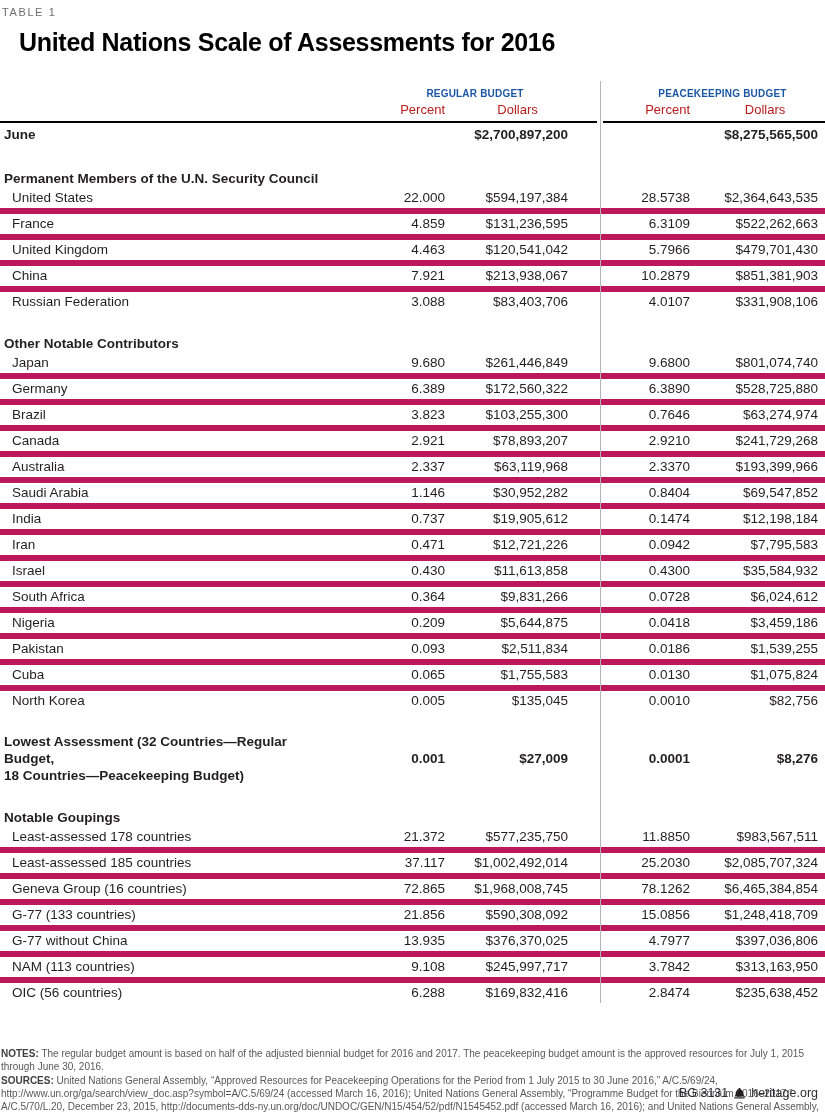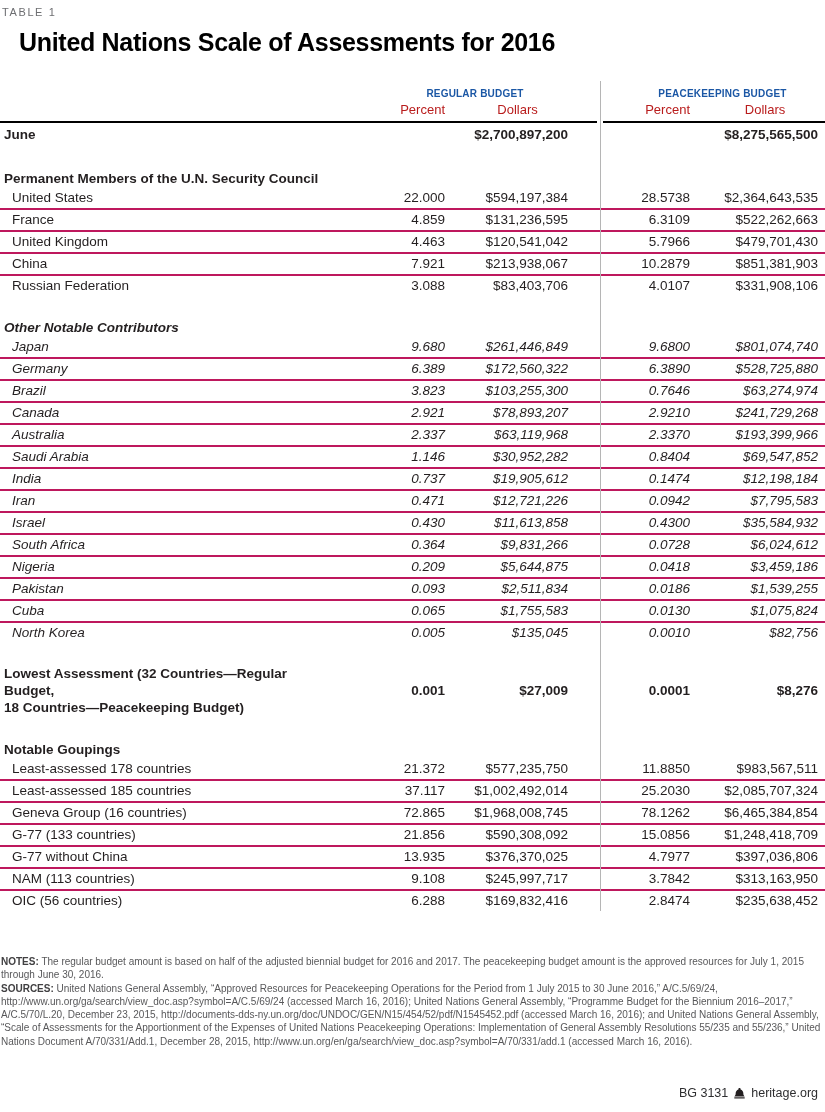--- a/index.html
+++ b/index.html
@@ -40,26 +40,26 @@
   .subhdr div{padding-bottom:4px;}
   .subhdr .pct{text-align:right;}
   .subhdr .dol{text-align:center;padding-left:22px;}
   .black-line{
     height:2px;
     background:linear-gradient(to right,#000 0 597px,transparent 597px 603px,#000 603px 100%);
   }
   .num{text-align:right;font-size:13.5px;}
   .row{line-height:20px;height:20px;align-items:center;}
   .row .label{padding-left:12px;font-size:13.5px;}
-  .rows .row + .row{border-top:2px solid #be185d;}
+  .rows .row + .row{border-top:6px solid #be185d;}
   .total-row{height:24px;line-height:24px;font-weight:700;align-items:center;}
   .total-row .label{padding-left:4px;font-size:13.5px;}
   .total-row .num{font-weight:700;}
   .section{margin-top:18px;}
-  .section.s2{font-style:italic;}
+  .section.s2{}
   .section.s3{margin-top:20px;}
   .section-header{
     font-weight:700;font-size:13.5px;padding-left:4px;height:23px;line-height:28px;
   }
   .lowest{
     margin-top:22px;min-height:44px;align-items:center;font-weight:700;
   }
   .lowest .label{padding-left:4px;font-size:13.5px;line-height:17px;}
   .lowest .label span{display:block;}
   .notes{

